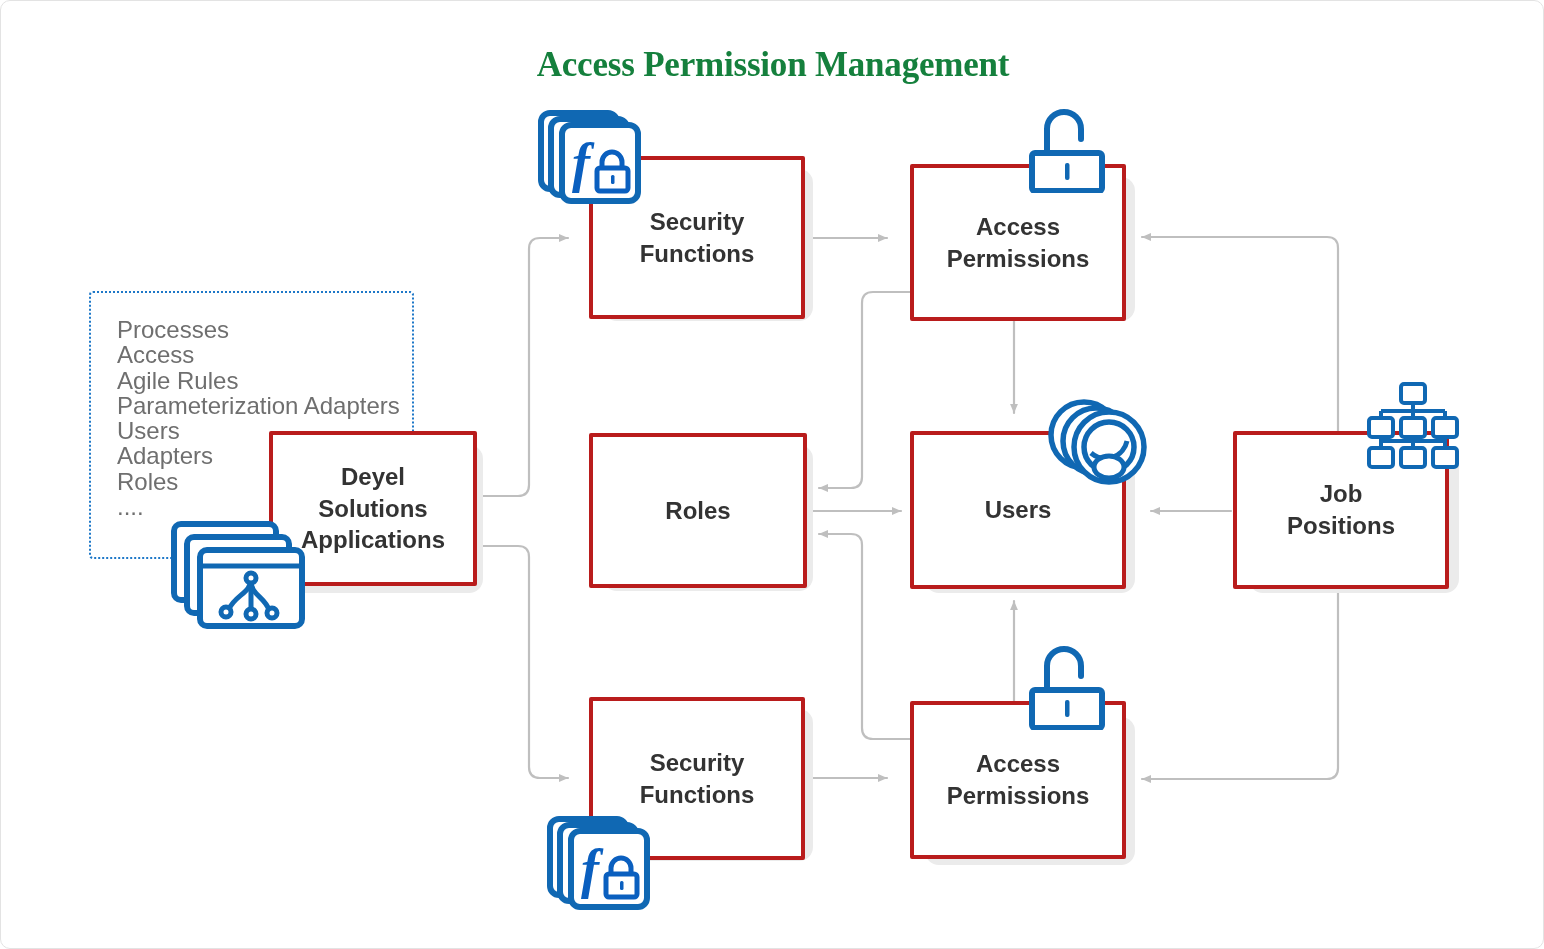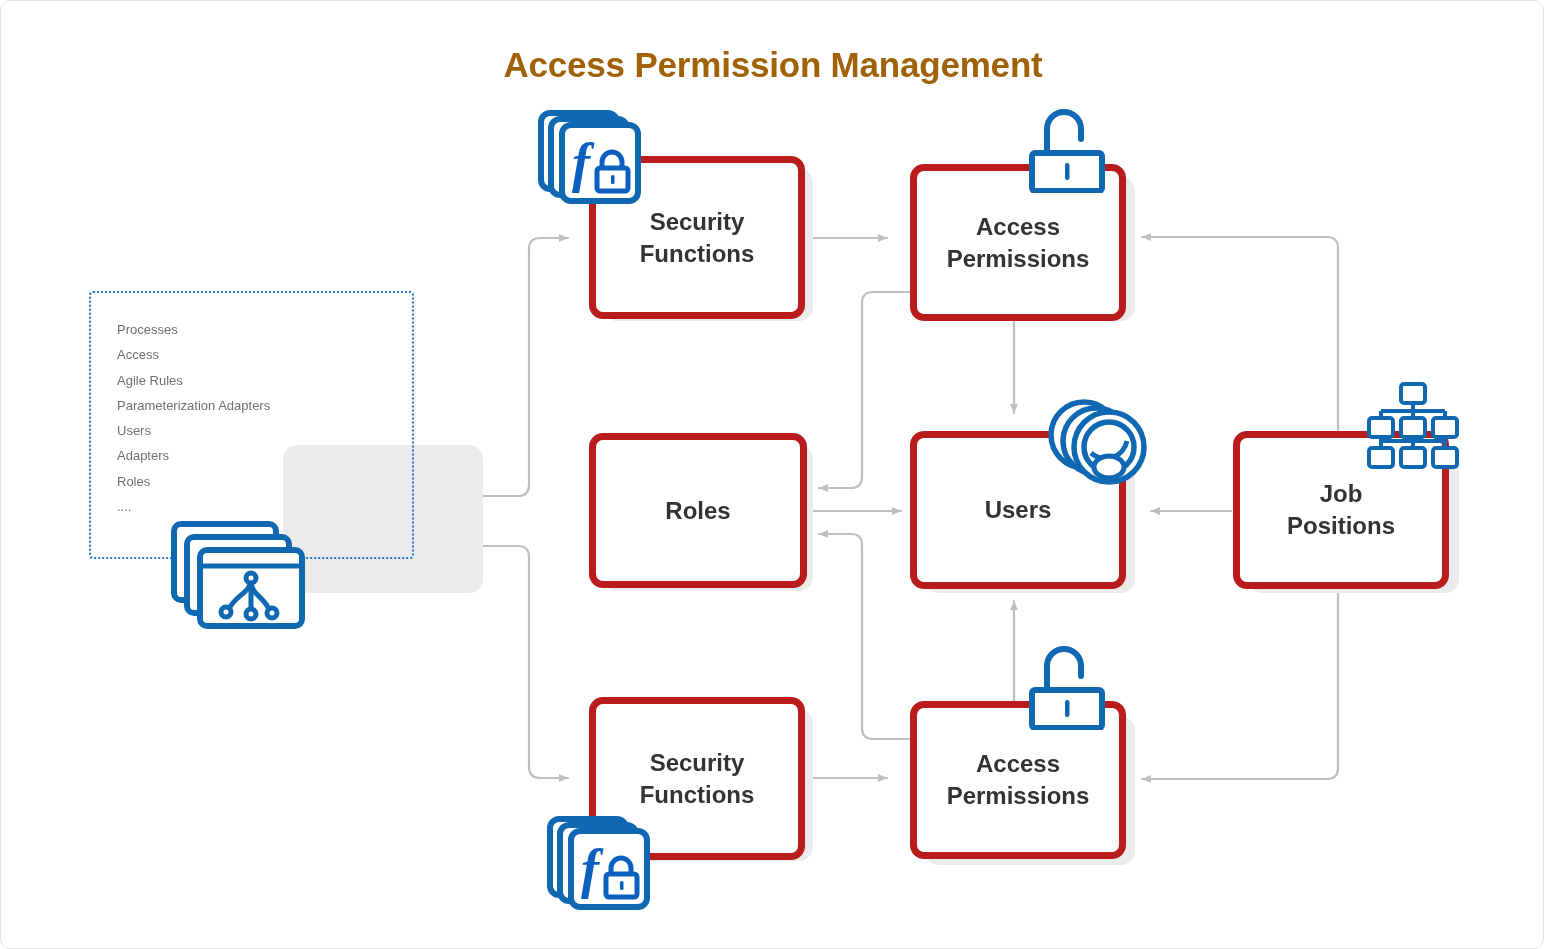--- a/index.html
+++ b/index.html
@@ -23,30 +23,31 @@
     width:1544px;
     height:949px;
   }
   .title{
     position:absolute;
     left:0; top:44px;
     width:1544px;
     text-align:center;
     font-size:35px;
     font-weight:bold;
-    color:#a16207;
+    color:#15803d;
     letter-spacing:-0.2px;
+    font-family:Liberation Serif, serif;
   }
   
   .node{
     position:absolute;
     box-sizing:border-box;
     background:#ffffff;
-    border:7px solid #b91c1c;
-    border-radius:14px;
+    border:4px solid #b91c1c;
+    border-radius:2px;
     display:flex;
     align-items:center;
     justify-content:center;
     text-align:center;
     color:#333333;
     font-weight:bold;
     font-size:24px;
     line-height:1.32;
     z-index:5;
   }
@@ -66,21 +67,21 @@
     border-radius:4px;
     box-sizing:border-box;
     background:transparent;
     z-index:2;
   }
   .dotted-list{
     position:absolute;
     left:116px; top:316px;
     z-index:3;
     color:#6f6f6f;
-    font-size:13px;
+    font-size:24px;
     line-height:25.3px;
     font-weight:normal;
   }
   .dotted-list div{white-space:nowrap;}
   
   .ic{position:absolute;z-index:8;}
 </style>
 </head>
 <body>
 
@@ -136,20 +137,25 @@
 
   <div class="shadow" style="left:282px;top:444px;width:200px;height:148px;"></div>
   <div class="shadow" style="left:602px;top:168px;width:210px;height:152px;"></div>
   <div class="shadow" style="left:924px;top:176px;width:210px;height:144px;"></div>
   <div class="shadow" style="left:602px;top:444px;width:210px;height:146px;"></div>
   <div class="shadow" style="left:924px;top:444px;width:210px;height:148px;"></div>
   <div class="shadow" style="left:1248px;top:444px;width:210px;height:148px;"></div>
   <div class="shadow" style="left:602px;top:708px;width:210px;height:152px;"></div>
   <div class="shadow" style="left:924px;top:716px;width:210px;height:148px;"></div>
 
+  <div class="node" style="left:268px;top:430px;width:208px;height:155px;">
+    <span class="lbl">Deyel
+Solutions
+Applications</span>
+  </div>
 
   <div class="node" style="left:588px;top:155px;width:216px;height:163px;">
     <span class="lbl">Security
 Functions</span>
   </div>
 
   <div class="node" style="left:909px;top:163px;width:216px;height:157px;">
     <span class="lbl">Access
 Permissions</span>
   </div>

